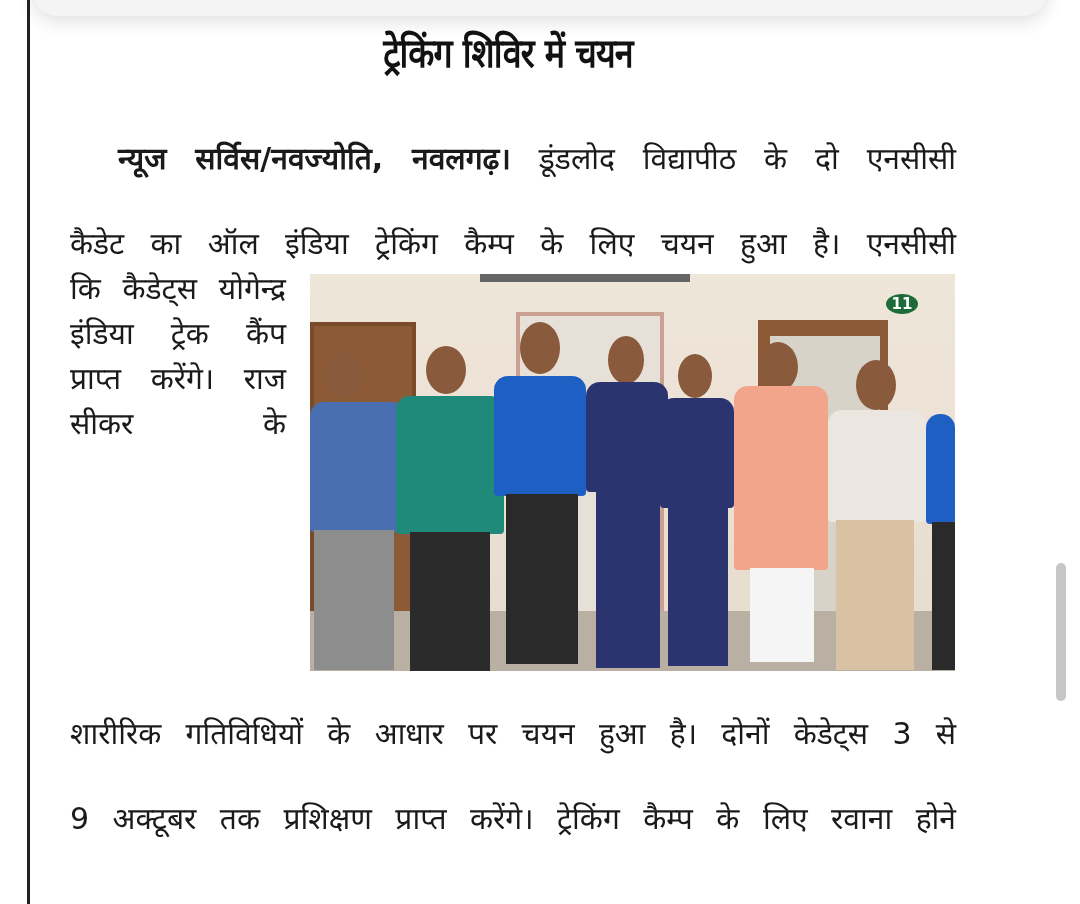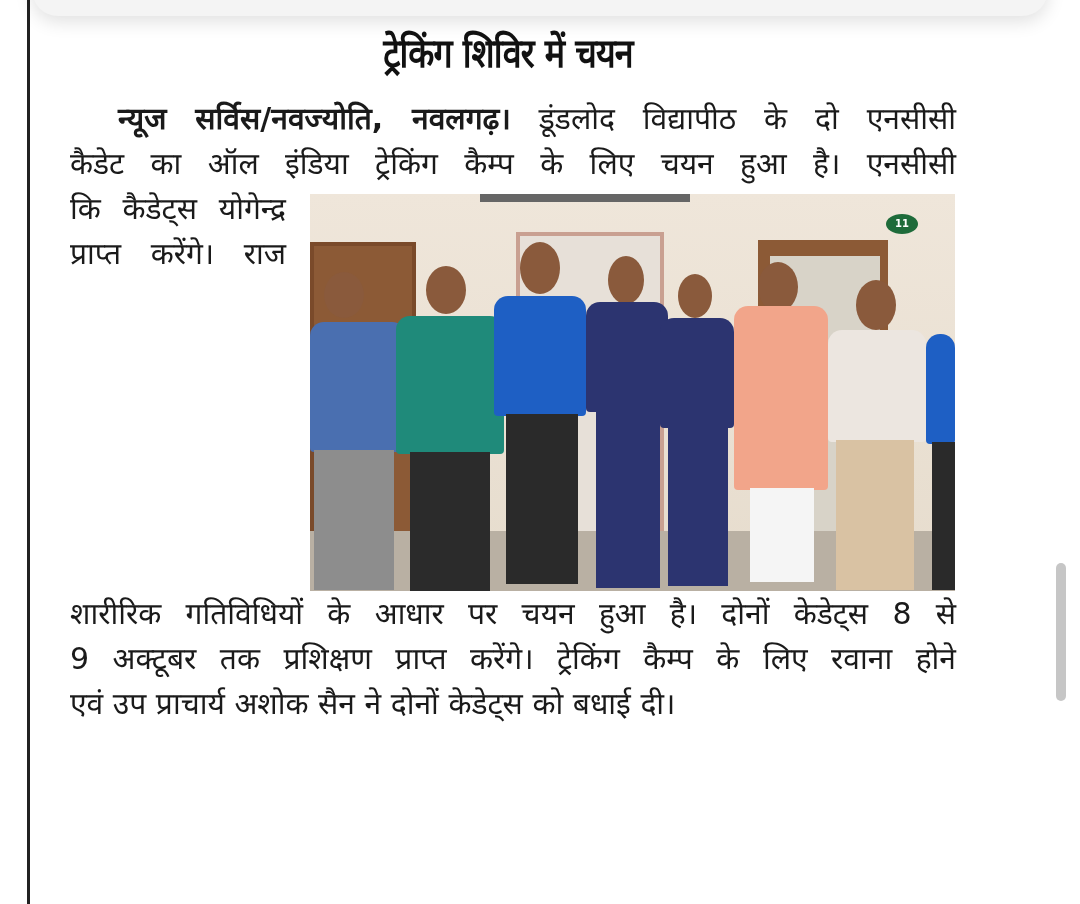--- a/index.html
+++ b/index.html
@@ -63,20 +63,21 @@
     .line {
       white-space: nowrap;
       display: block;
       height: 45px;
       transform-origin: 0 0;
     }
     .full {
       width: 886px;
       text-align: justify;
       text-align-last: justify;
+      margin-top: 40px;
     }
     .narrow {
       width: 216px;
       text-align: justify;
       text-align-last: justify;
     }
     .byline {
       font-weight: bold;
     }
     .lead-indent { padding-left: 48px; }
@@ -99,21 +100,21 @@
       overflow: hidden;
       background: #e8ddd0;
     }
     .photo .wall { position:absolute; left:0; top:0; width:100%; height:100%; background: linear-gradient(#efe6da, #e6dccd); }
     .photo .floor { position:absolute; left:0; bottom:0; width:100%; height:60px; background:#b9b0a3; }
     .photo .door-left { position:absolute; left:0; top:48px; width:98px; height:320px; background:#8c5a36; border:4px solid #7a4a2a; }
     .photo .door-right { position:absolute; left:448px; top:46px; width:130px; height:300px; background:#8c5a36; }
     .photo .door-right-inner { position:absolute; left:460px; top:62px; width:110px; height:280px; background:#d8d3c8; }
     .photo .poster { position:absolute; left:206px; top:38px; width:140px; height:310px; background:#e7e0d8; border:4px solid #c9a091; }
     .photo .frame-top { position:absolute; left:170px; top:0; width:210px; height:8px; background:#666; }
-    .photo .sign { position:absolute; left:576px; top:20px; width:32px; height:20px; border-radius:50%; background:#1e6b3a; color:#fff; font-size:10px; line-height:20px; text-align:center; font-weight:bold; }
+    .photo .sign { position:absolute; left:576px; top:20px; width:32px; height:20px; border-radius:50%; background:#1e6b3a; color:#fff; font-size:15px; line-height:20px; text-align:center; font-weight:bold; }
     .person { position:absolute; }
     .head { position:absolute; border-radius:50%; background:#8a5a3c; }
     .shirt { position:absolute; border-radius:14px 14px 4px 4px; }
     .pants { position:absolute; }
     .scrollbar {
       position: absolute;
       left: 1056px;
       top: 563px;
       width: 10px;
       height: 138px;
@@ -133,21 +134,23 @@
   <div class="article">
     <span class="line full lead-indent" style="width:838px;">
       <span class="byline">न्यूज सर्विस/नवज्योति, नवलगढ़।</span>
       <span>डूंडलोद विद्यापीठ के दो एनसीसी</span>
     </span>
     <span class="line full">कैडेट का ऑल इंडिया ट्रेकिंग कैम्प के लिए चयन हुआ है। एनसीसी</span>
 
     <div class="wrap-block">
       <div class="narrow-col">
         <span class="line narrow">कि कैडेट्स योगेन्द्र</span>
+        <span class="line narrow">इंडिया ट्रेक कैंप</span>
         <span class="line narrow">प्राप्त करेंगे। राज</span>
+        <span class="line narrow">सीकर के</span>
       </div>
 
       <div class="photo" title="Group photo of eight people including two NCC cadets in navy tracksuits">
         <div class="wall"></div>
         <div class="frame-top"></div>
         <div class="door-left"></div>
         <div class="door-right"></div>
         <div class="door-right-inner"></div>
         <div class="poster"></div>
         <div class="sign">11</div>
@@ -195,19 +198,18 @@
           <div class="pants" style="left:526px;top:246px;width:78px;height:150px;background:#d9c2a3;"></div>
         </div>
 
         <div class="person">
           <div class="shirt" style="left:616px;top:140px;width:29px;height:110px;background:#1e5fc4;"></div>
           <div class="pants" style="left:622px;top:248px;width:23px;height:148px;background:#2a2a2a;"></div>
         </div>
       </div>
     </div>
 
-    <span class="line full">शारीरिक गतिविधियों के आधार पर चयन हुआ है। दोनों केडेट्स 8 से</span>
+    <span class="line full">शारीरिक गतिविधियों के आधार पर चयन हुआ है। दोनों केडेट्स 3 से</span>
     <span class="line full">9 अक्टूबर तक प्रशिक्षण प्राप्त करेंगे। ट्रेकिंग कैम्प के लिए रवाना होने</span>
-    <span class="line">एवं उप प्राचार्य अशोक सैन ने दोनों केडेट्स को बधाई दी।</span>
   </div>
 
   <div class="scrollbar"></div>
 </div>
 
 </body></html>

